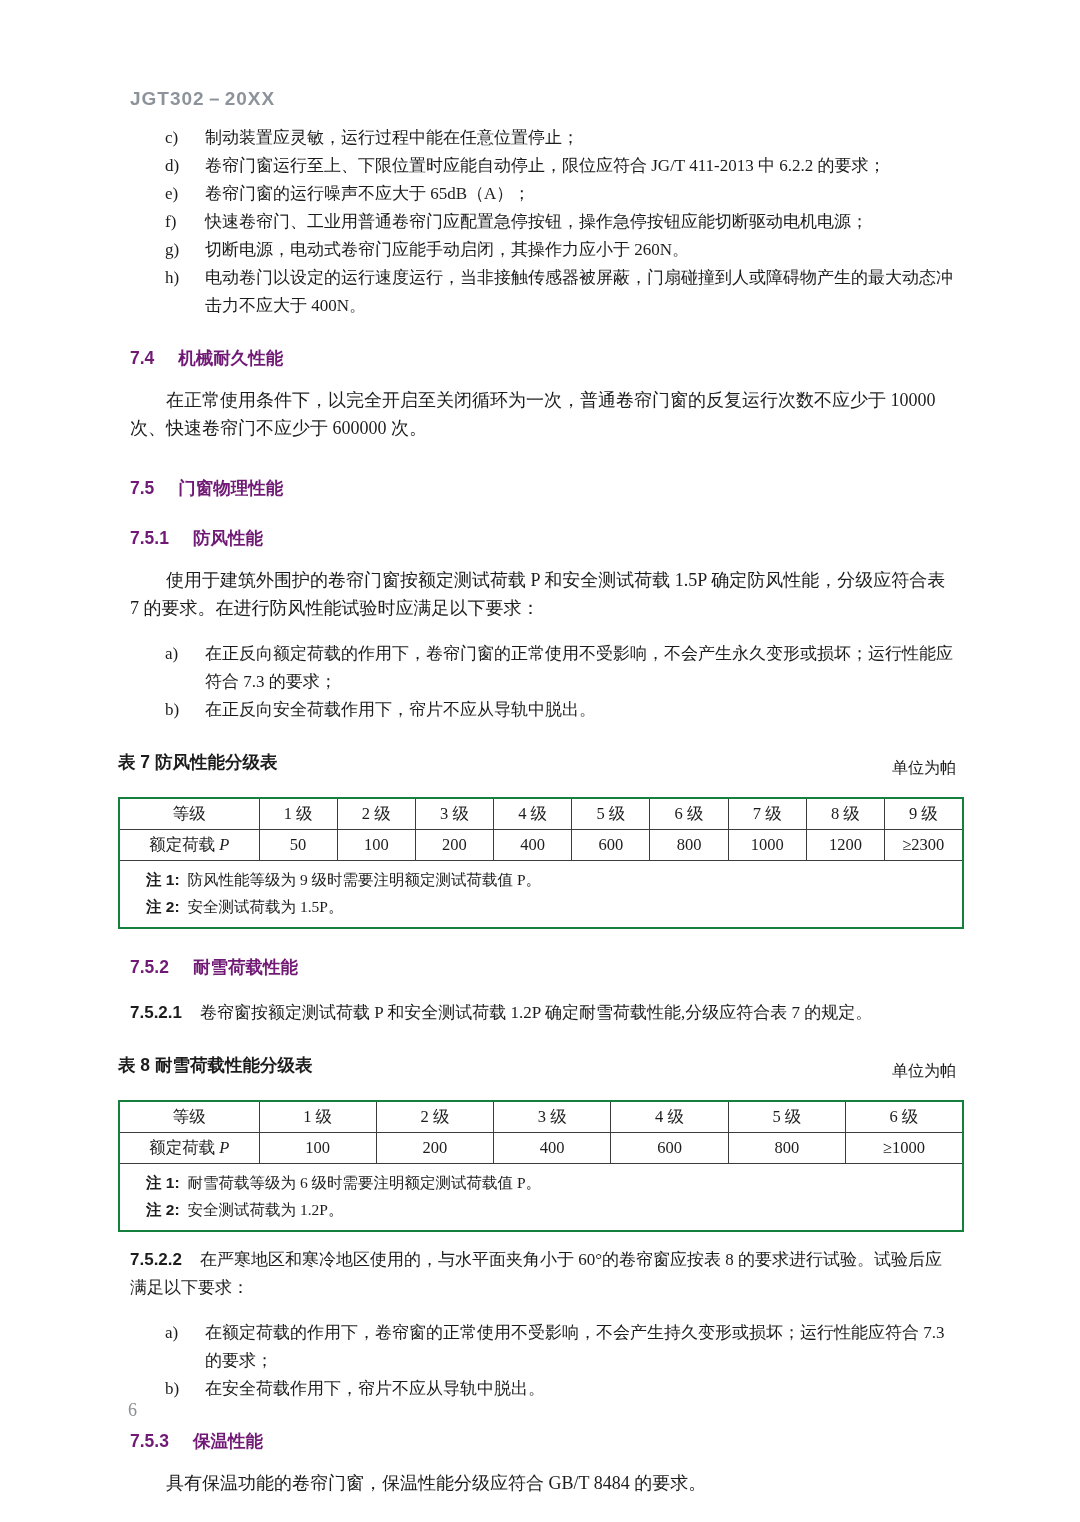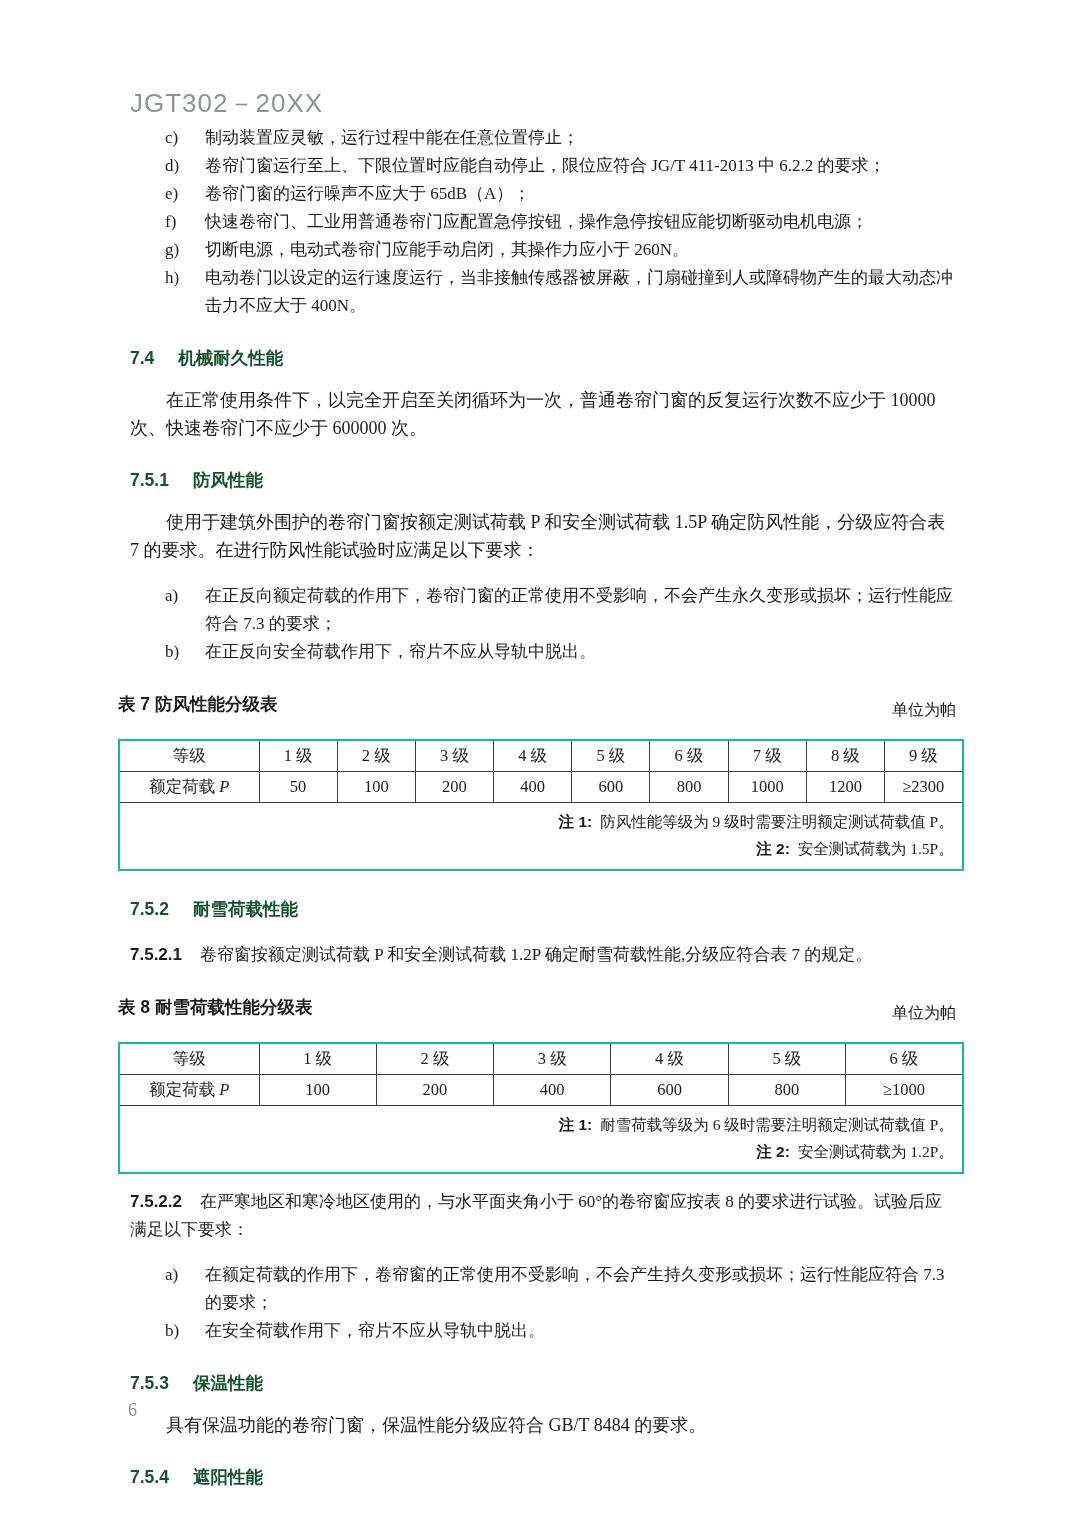--- a/index.html
+++ b/index.html
@@ -4,33 +4,33 @@
 <style>
   html,body{margin:0;padding:0;background:#ffffff;}
   body{
     width:1080px;height:1522px;position:relative;overflow:hidden;
     font-family:"Liberation Serif","DejaVu Serif",serif;
     color:#1c1c1c;
   }
   .doc-header{
     position:absolute;left:130px;top:86px;
     font-family:"Liberation Sans","DejaVu Sans",sans-serif;
-    font-weight:normal;font-size:26px;letter-spacing:1px;color:#8d939a;
+    font-weight:bold;font-size:19px;letter-spacing:1px;color:#8d939a;
   }
   .content{position:absolute;left:130px;top:124px;width:828px;}
 
   
   .clause{display:flex;font-size:17px;line-height:28px;}
   .clause .mk{flex:none;width:40px;margin-left:35px;}
   .clause .tx{flex:1;}
 
   
   .sec-h{
     font-family:"Liberation Sans","DejaVu Sans",sans-serif;
-    font-weight:bold;font-size:17.5px;line-height:24px;color:#14532d;
+    font-weight:bold;font-size:17.5px;line-height:24px;color:#701a75;
     margin-top:26px;
   }
   .sec-h .num{margin-right:24px;}
 
   
   .para{font-size:18px;line-height:28px;margin-top:16px;text-indent:2em;}
   .runin{font-size:17px;line-height:28px;margin-top:20px;}
   .runin .num{
     font-family:"Liberation Sans","DejaVu Sans",sans-serif;
     font-weight:bold;margin-right:18px;
@@ -51,23 +51,23 @@
 
   
   table.grade{
     border-collapse:collapse;margin:18px 0 0 -12px;width:844px;
     table-layout:fixed;
   }
   table.grade td{
     border:1px solid #3c3c3c;text-align:center;
     font-size:16.5px;height:30px;padding:0 2px;
   }
-  table.grade{border:2px solid #14b8a6;margin-top:21px;}
+  table.grade{border:2px solid #15803d;margin-top:21px;}
   table.grade td.notes{
-    text-align:right;height:auto;padding:5px 8px 7px 37px;
+    text-align:left;height:auto;padding:5px 8px 7px 26px;
     font-size:15.5px;line-height:27px;
   }
   .note-line b{
     font-family:"Liberation Sans","DejaVu Sans",sans-serif;
     font-weight:bold;margin-right:8px;
   }
   table.grade i{font-style:italic;font-family:"Liberation Serif",serif;}
 
   .sub-gap{margin-top:8px;}
 
@@ -106,20 +106,23 @@
   <div class="clause">
     <span class="mk">h)</span>
     <span class="tx">电动卷门以设定的运行速度运行，当非接触传感器被屏蔽，门扇碰撞到人或障碍物产生的最大动态冲击力不应大于 400N。</span>
   </div>
 
   <div class="sec-h">
     <span class="num">7.4</span><span>机械耐久性能</span>
   </div>
   <p class="para">在正常使用条件下，以完全开启至关闭循环为一次，普通卷帘门窗的反复运行次数不应少于 10000 次、快速卷帘门不应少于 600000 次。</p>
 
+  <div class="sec-h" style="margin-top:34px;">
+    <span class="num">7.5</span><span>门窗物理性能</span>
+  </div>
 
   <div class="sec-h">
     <span class="num">7.5.1</span><span>防风性能</span>
   </div>
   <p class="para">使用于建筑外围护的卷帘门窗按额定测试荷载 P 和安全测试荷载 1.5P 确定防风性能，分级应符合表 7 的要求。在进行防风性能试验时应满足以下要求：</p>
   <div class="clause sub-gap">
     <span class="mk">a)</span>
     <span class="tx">在正反向额定荷载的作用下，卷帘门窗的正常使用不受影响，不会产生永久变形或损坏；运行性能应符合 7.3 的要求；</span>
   </div>
   <div class="clause">

